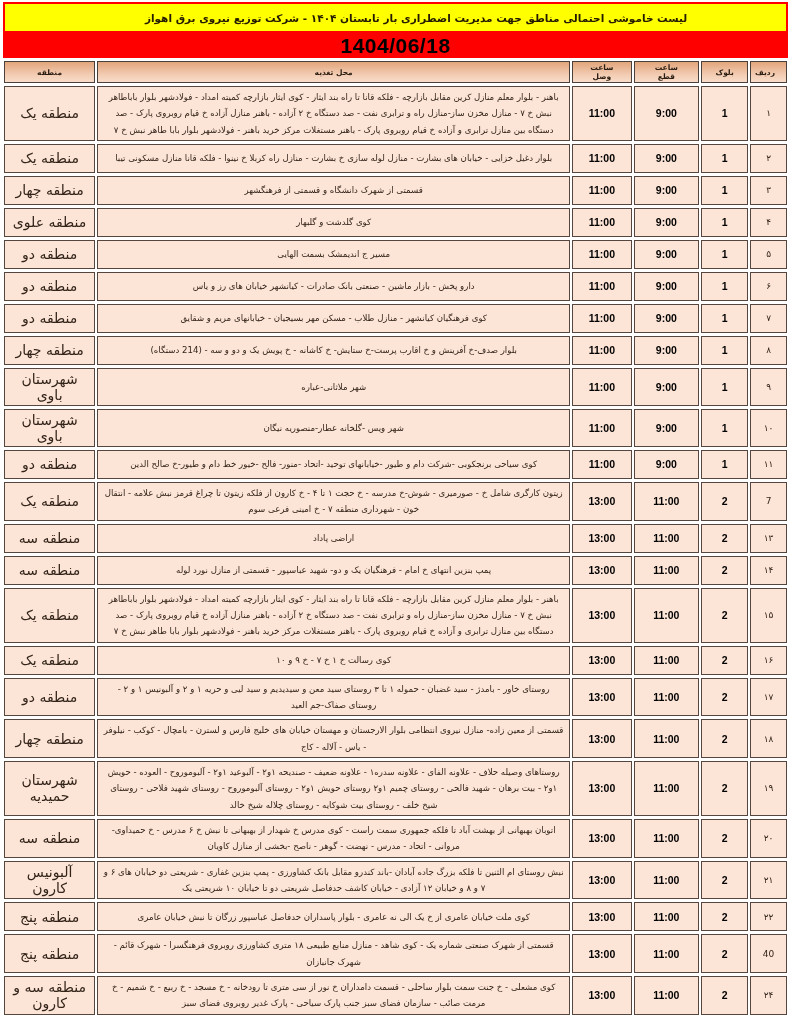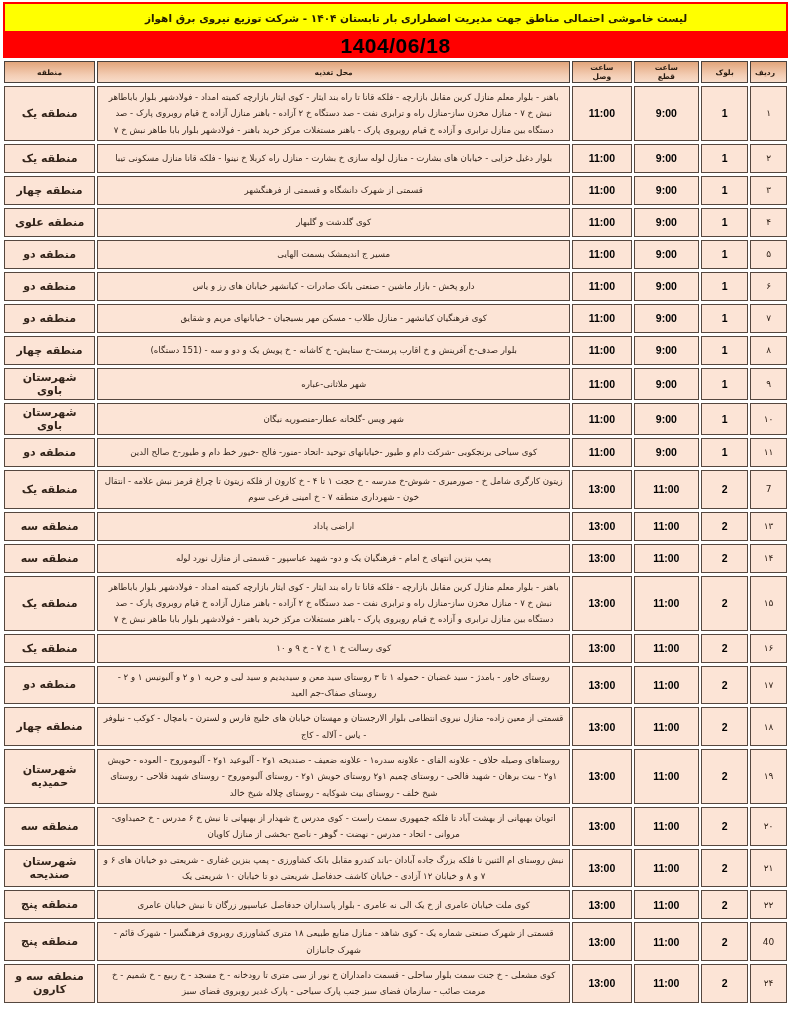--- a/index.html
+++ b/index.html
@@ -73,21 +73,21 @@
   }
   td.cell-rownum { font-size: 9px; color: #33241a; }
   td.cell-num {
     font-family: "Liberation Sans", sans-serif;
     direction: ltr;
     font-size: 10.5px; font-weight: bold; color: #000000;
   }
   td.cell-location {
     font-size: 8.6px; line-height: 1.9; color: #33241a;
   }
-  td.cell-region { font-size: 11px; color: #33241a; font-weight: bold; }
+  td.cell-region { font-size: 14px; color: #33241a; }
 </style>
 </head>
 <body>
 
 <div class="page">
 
   <div class="title-bar">
     <span>لیست خاموشی احتمالی مناطق جهت مدیریت اضطراری بار تابستان ۱۴۰۴ - شرکت توزیع نیروی برق اهواز</span>
   </div>
 
@@ -176,21 +176,21 @@
     <td class="cell-num">11:00</td>
     <td class="cell-location">کوی فرهنگیان کیانشهر - منازل طلاب - مسکن مهر بسیجیان - خیابانهای مریم و شقایق</td>
     <td class="cell-region">منطقه دو</td>
   </tr>
 
   <tr>
     <td class="cell-rownum">۸</td>
     <td class="cell-num">1</td>
     <td class="cell-num">9:00</td>
     <td class="cell-num">11:00</td>
-    <td class="cell-location">بلوار صدف-خ آفرینش و خ اقارب پرست-خ ستایش- خ کاشانه - خ پویش یک و دو و سه - (151 دستگاه)</td>
+    <td class="cell-location">بلوار صدف-خ آفرینش و خ اقارب پرست-خ ستایش- خ کاشانه - خ پویش یک و دو و سه - (214 دستگاه)</td>
     <td class="cell-region">منطقه چهار</td>
   </tr>
 
   <tr>
     <td class="cell-rownum">۹</td>
     <td class="cell-num">1</td>
     <td class="cell-num">9:00</td>
     <td class="cell-num">11:00</td>
     <td class="cell-location">شهر ملاثانی-عباره</td>
     <td class="cell-region">شهرستان باوی</td>
@@ -294,21 +294,21 @@
     <td class="cell-location">اتوبان بهبهانی از بهشت آباد تا فلکه جمهوری سمت راست - کوی مدرس خ شهدار از بهبهانی تا نبش خ ۶ مدرس - خ حمیداوی- مروانی - اتحاد - مدرس - نهضت - گوهر - ناصح -بخشی از منازل کاویان</td>
     <td class="cell-region">منطقه سه</td>
   </tr>
 
   <tr>
     <td class="cell-rownum">۲۱</td>
     <td class="cell-num">2</td>
     <td class="cell-num">11:00</td>
     <td class="cell-num">13:00</td>
     <td class="cell-location">نبش روستای ام الثنین تا فلکه بزرگ جاده آبادان -باند کندرو مقابل بانک کشاورزی - پمپ بنزین غفاری - شریعتی دو خیابان های ۶ و ۷ و ۸ و خیابان ۱۲ آزادی - خیابان کاشف حدفاصل شریعتی دو تا خیابان ۱۰ شریعتی یک</td>
-    <td class="cell-region">شهرستان صندیحه</td>
+    <td class="cell-region">آلبونیس کارون</td>
   </tr>
 
   <tr>
     <td class="cell-rownum">۲۲</td>
     <td class="cell-num">2</td>
     <td class="cell-num">11:00</td>
     <td class="cell-num">13:00</td>
     <td class="cell-location">کوی ملت خیابان عامری از خ یک الی نه عامری - بلوار پاسداران حدفاصل عباسپور زرگان تا نبش خیابان عامری</td>
     <td class="cell-region">منطقه پنج</td>
   </tr>

